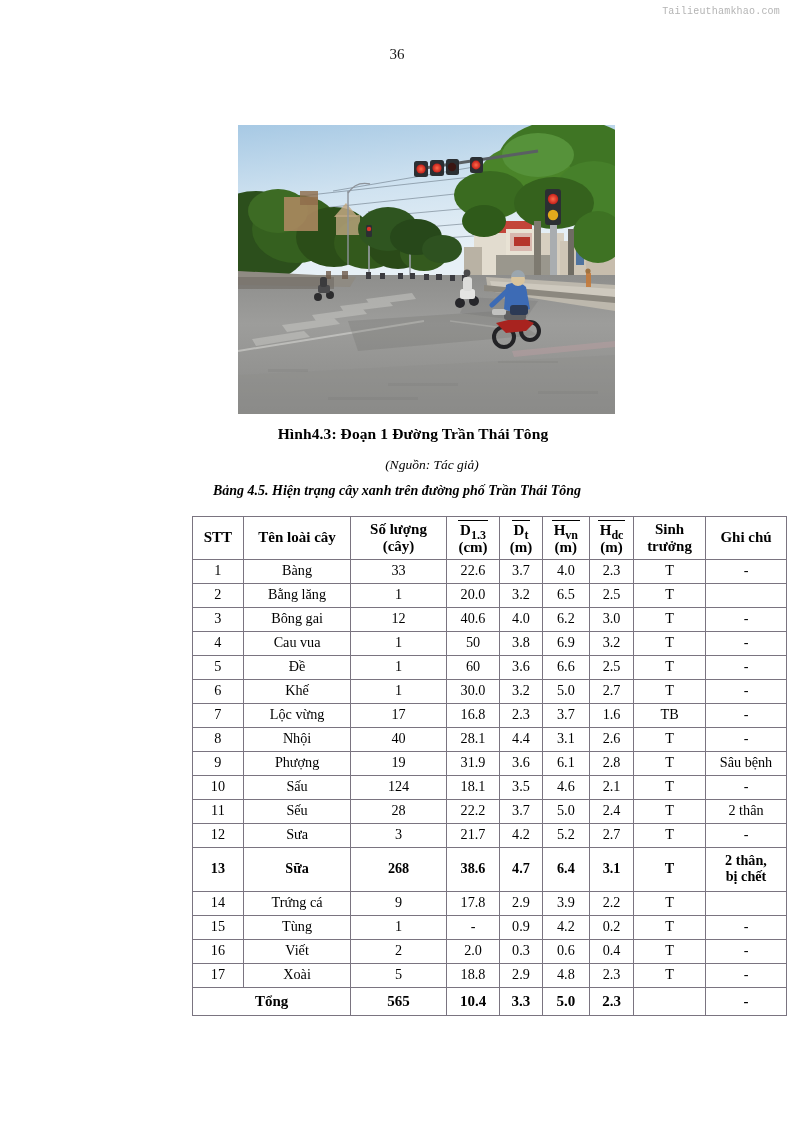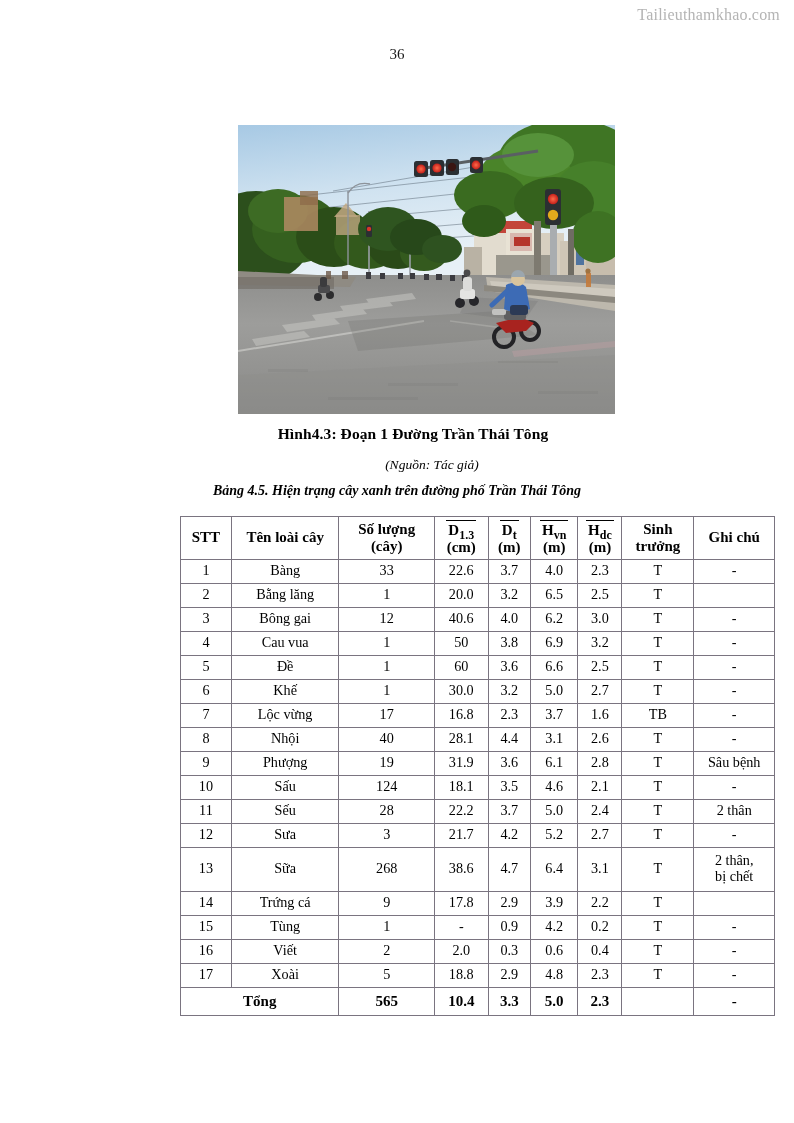--- a/index.html
+++ b/index.html
@@ -4,22 +4,22 @@
 <style>
   html,body{margin:0;padding:0;background:#ffffff;}
   body{
     width:794px;height:1123px;position:relative;overflow:hidden;
     font-family:"Liberation Serif",serif;color:#000;
   }
 
   
   .watermark{
     position:absolute;top:6px;right:14px;
-    font-family:Liberation Serif, serif;
-    font-size:16px;color:#b4b4b4;letter-spacing:.2px;white-space:nowrap;
+    font-family:Liberation Mono, monospace;
+    font-size:10px;color:#b4b4b4;letter-spacing:.2px;white-space:nowrap;
   }
 
   
   .page-number{
     position:absolute;top:46px;left:0;width:794px;text-align:center;
     font-size:15px;color:#1a1a1a;
   }
 
   
   .figure-wrap{position:absolute;left:238px;top:125px;width:377px;height:289px;}
@@ -37,40 +37,40 @@
   .fig-source{
     position:absolute;left:0;top:457px;width:794px;text-align:center;
     font-size:13.5px;font-style:italic;padding-left:35px;
   }
   .table-caption{
     position:absolute;left:0;top:483px;width:794px;text-align:center;
     font-size:14px;font-weight:bold;font-style:italic;
   }
 
   
-  .tbl-wrap{position:absolute;left:132px;top:516px;width:575px;padding-left:48px;}
+  .tbl-wrap{position:absolute;left:144px;top:516px;width:575px;padding-left:48px;}
   table.data{
     border-collapse:collapse;width:595px;
     font-size:14.2px;
   }
   table.data td,table.data th{
     border:1px solid #7a7480;
     padding:1px 2px;
     text-align:center;vertical-align:middle;
     line-height:1.12;
     font-weight:normal;
   }
   table.data thead th{
     font-weight:bold;font-size:15px;padding:3px 2px;
   }
   .hdr-sub{font-size:12px;vertical-align:sub;line-height:0;text-align:right;}
   .ovl{border-top:1.6px solid #000;display:inline-block;padding:1px 2px 0 2px;}
   .hdr-two{display:block;}
   tbody td{height:21px;}
-  tr.tall td{height:41px;}
+  tr.tall td{height:41px;font-weight:bold;}
   tr.total td{font-weight:bold;font-size:15px;height:25px;}
   .c-stt{width:49px;}
   .c-name{width:113px;}
   .c-qty{width:100px;}
   .c-d13{width:52px;}
   .c-dt{width:40px;}
   .c-hvn{width:45px;}
   .c-hdc{width:41px;}
   .c-sinh{width:71px;}
   .c-ghi{width:84px;}

